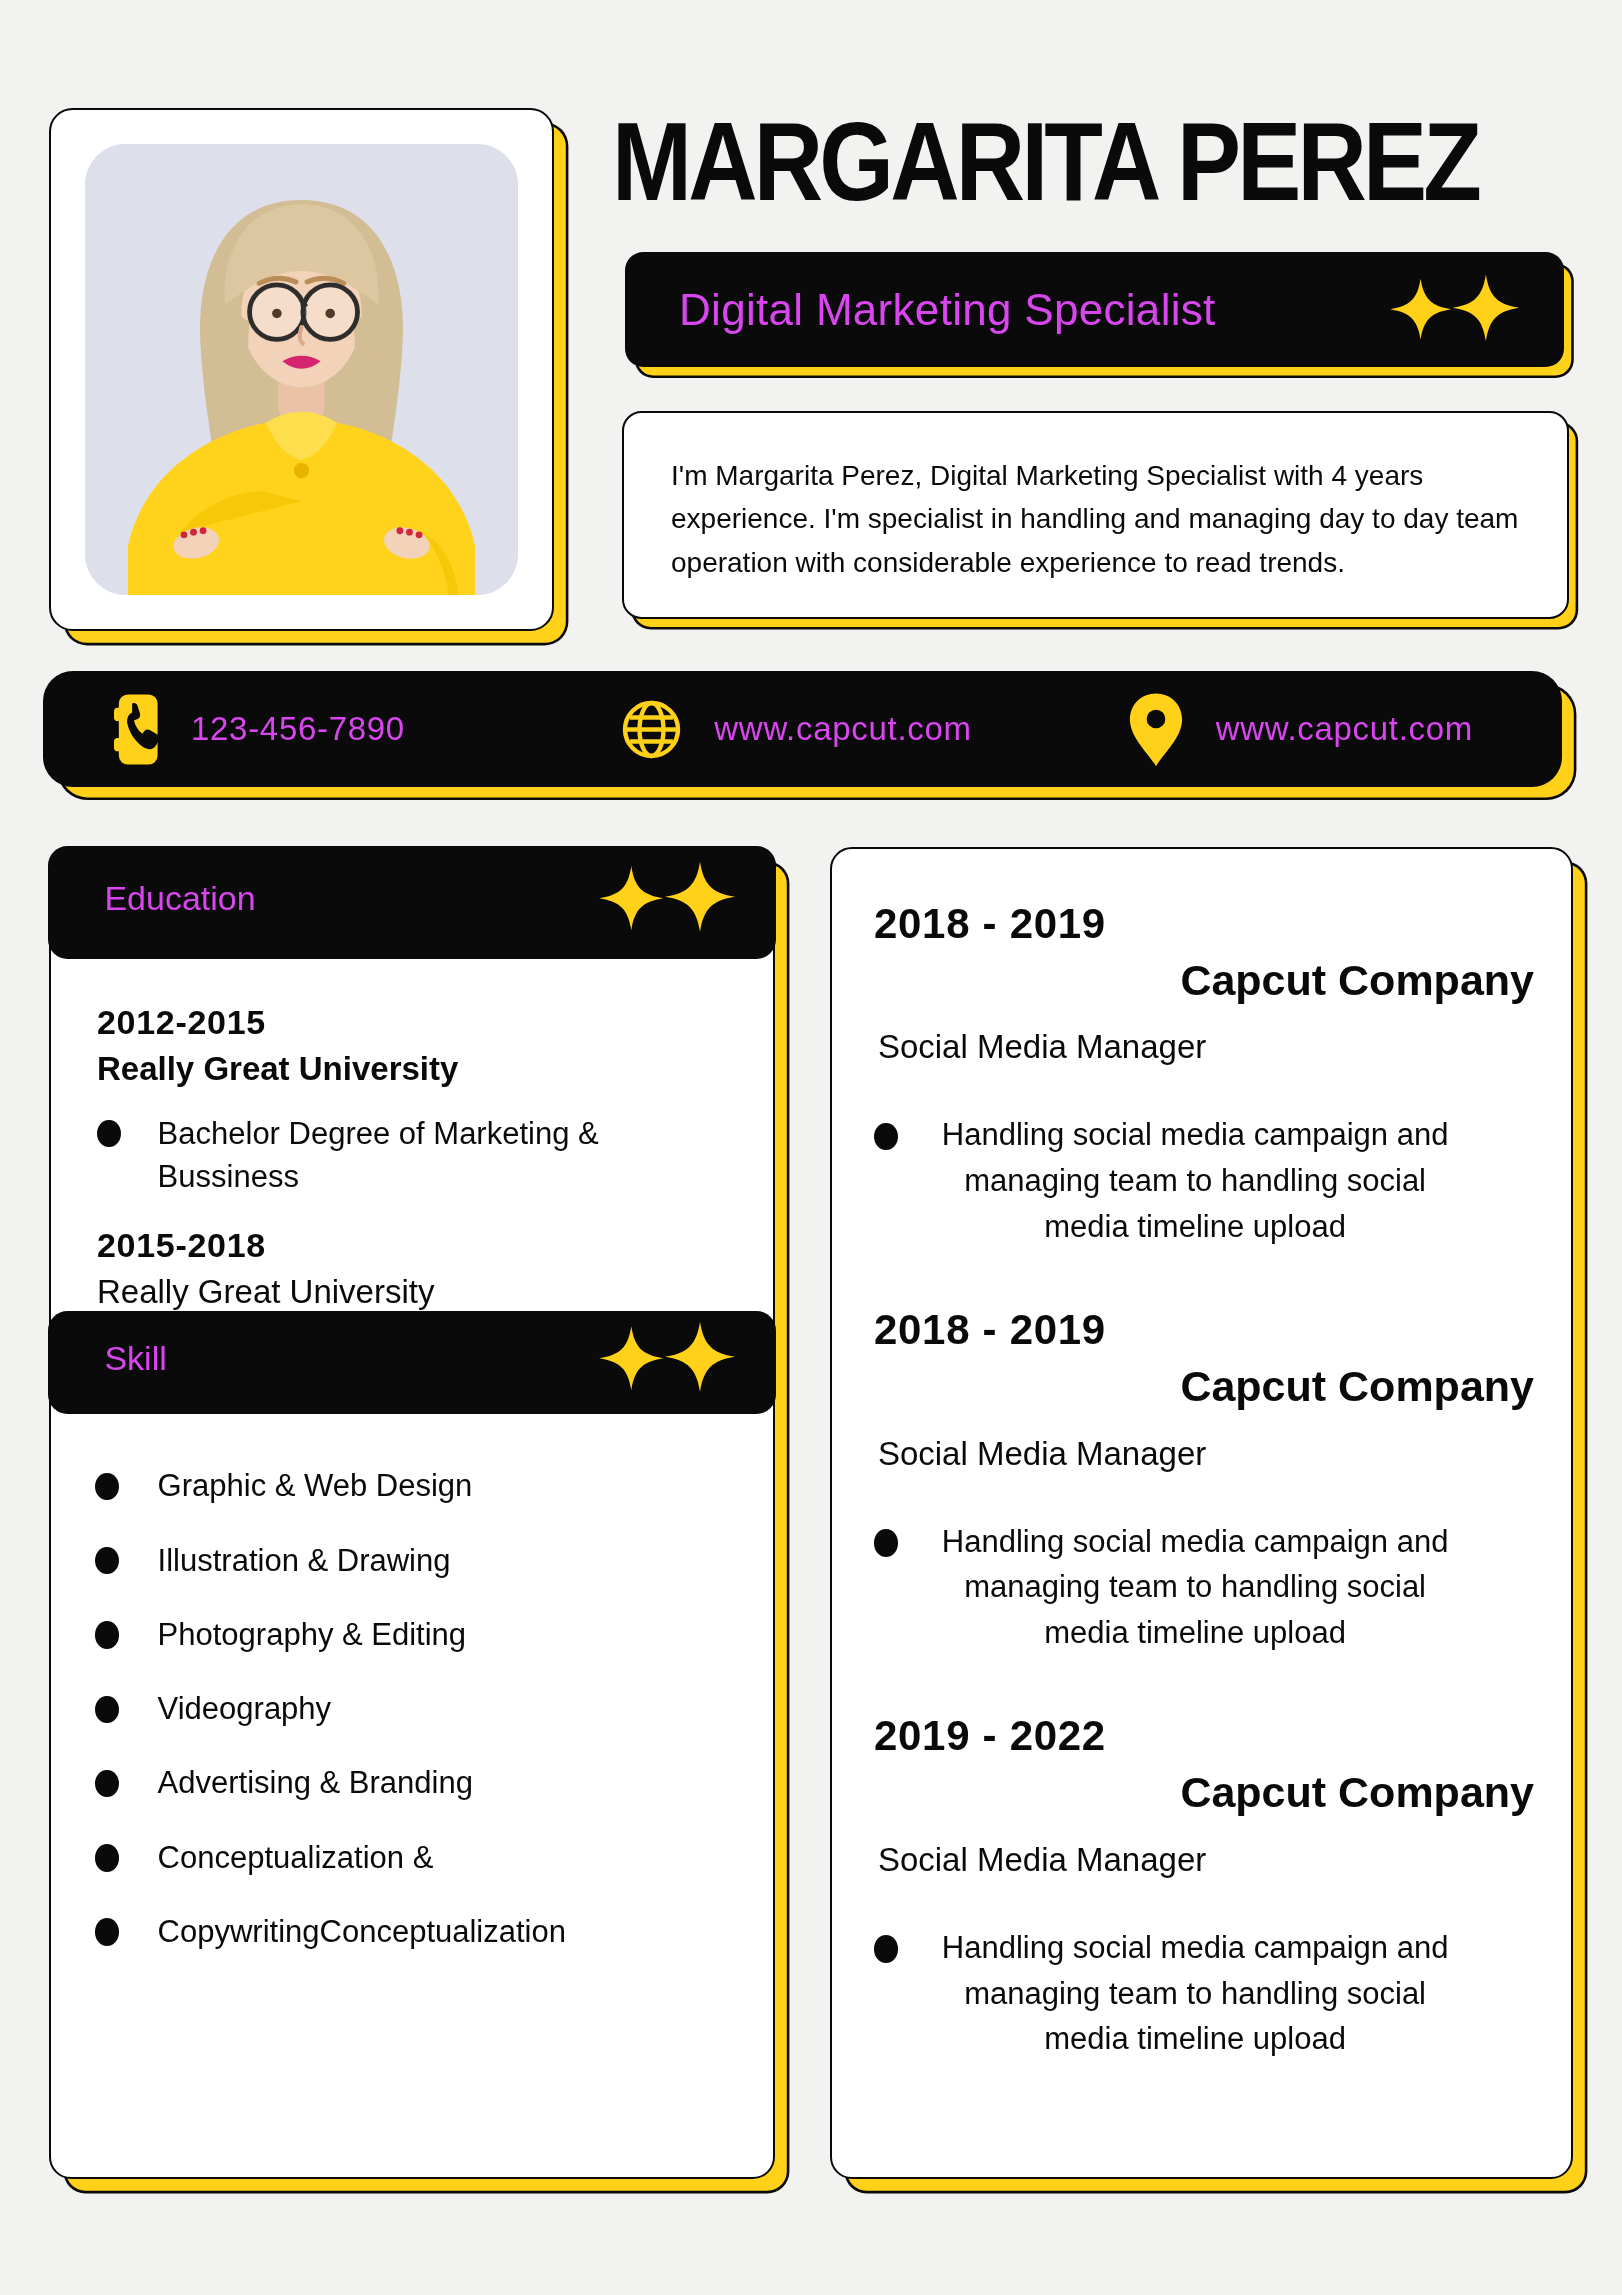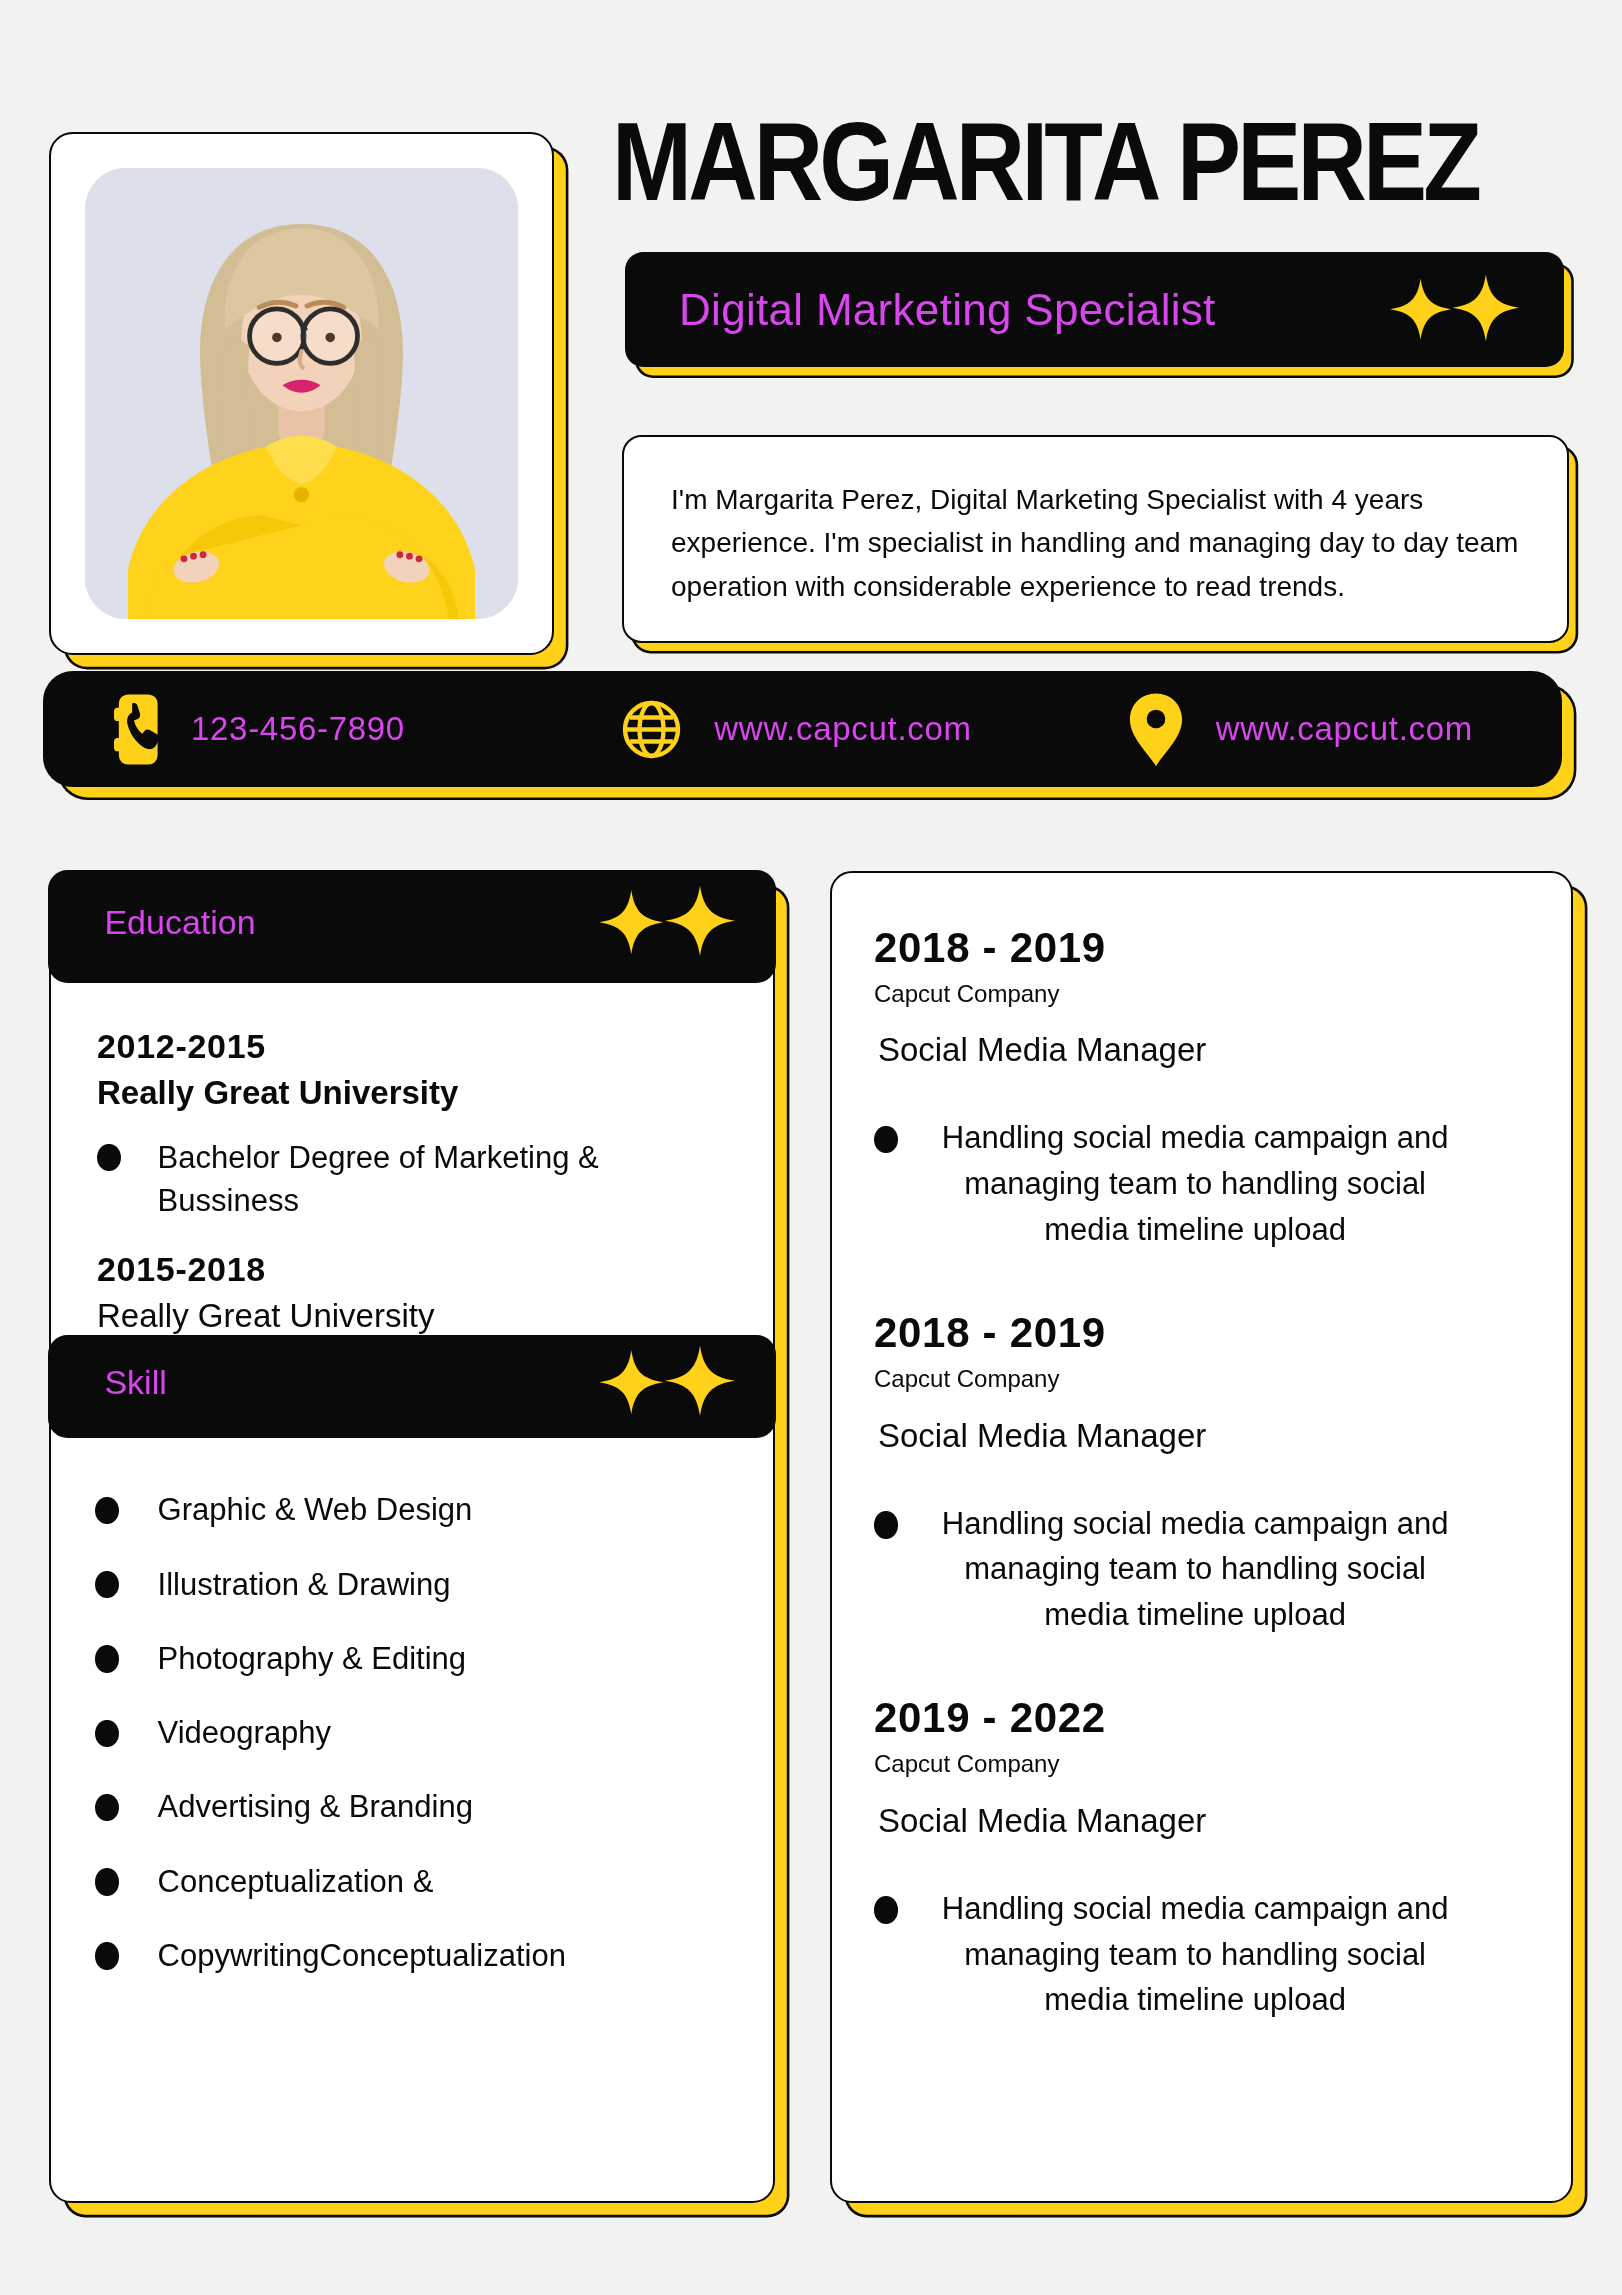--- a/index.html
+++ b/index.html
@@ -10,21 +10,20 @@
   *{margin:0;padding:0;box-sizing:border-box;}
   html,body{background:#e8e8e8;}
   body{font-family:"Liberation Sans",sans-serif;color:var(--ink);}
   .sheet{
     position:relative;width:1623px;height:2295px;background:var(--paper);overflow:hidden;
   }
   
   .outlined{
     background:#fff;border:2.6px solid var(--ink);
     box-shadow:14.4px 14.4px 0 -2.6px var(--accent), 14.4px 14.4px 0 0 var(--ink);
-    margin-top:24px;
   }
   .blackbar{
     background:var(--ink);color:#d946ef;
     display:flex;align-items:center;
   }
   
   .photo-card{
     position:absolute;left:49px;top:108px;width:505px;height:523px;
     border-radius:23.6px;padding:34px;
   }
@@ -74,21 +73,21 @@
   .li-text{font-size:31px;line-height:1.38;}
   
   .skill-body{padding:52px 39px 0 44px;}
   .skill-row{display:flex;align-items:center;gap:39px;margin-bottom:34px;}
   .skill-row .dot{margin-top:0;}
   .skill-row .li-text{line-height:1.3;}
   
   .work-body{padding:51px 37px 0 42px;}
   .work-entry{margin-bottom:56px;}
   .work-years{font-size:42px;font-weight:700;letter-spacing:0.7px;}
-  .work-company{font-size:24px;font-weight:400;margin-top:7.9px;}
+  .work-company{font-size:43px;font-weight:700;margin-top:7.9px;text-align:right;}
   .work-role{font-size:33px;margin-top:23.6px;padding-left:3.9px;}
   .work-li{display:flex;gap:29px;margin-top:46px;}
   .work-li .dot{margin-top:10.5px;}
   .work-li .li-text{text-align:center;max-width:537px;font-size:31px;line-height:1.48;}
   
   .sparkles{flex:none;}
 </style>
 </head>
 <body>
 

